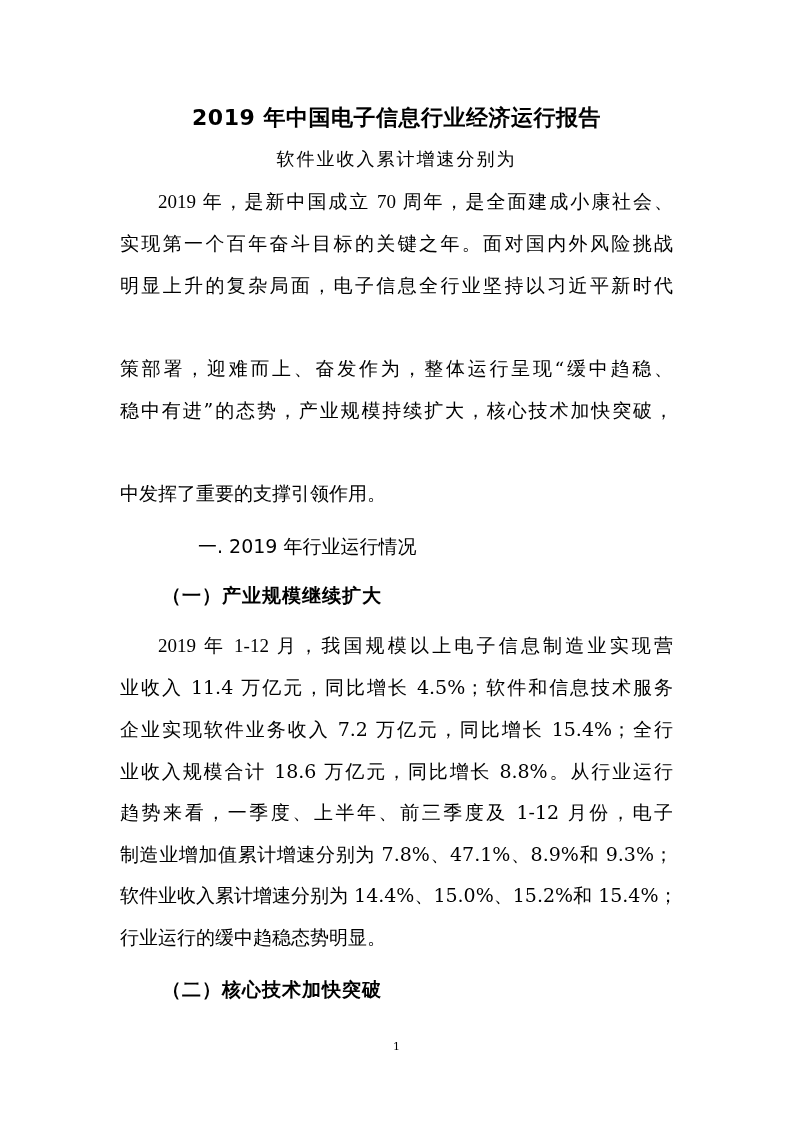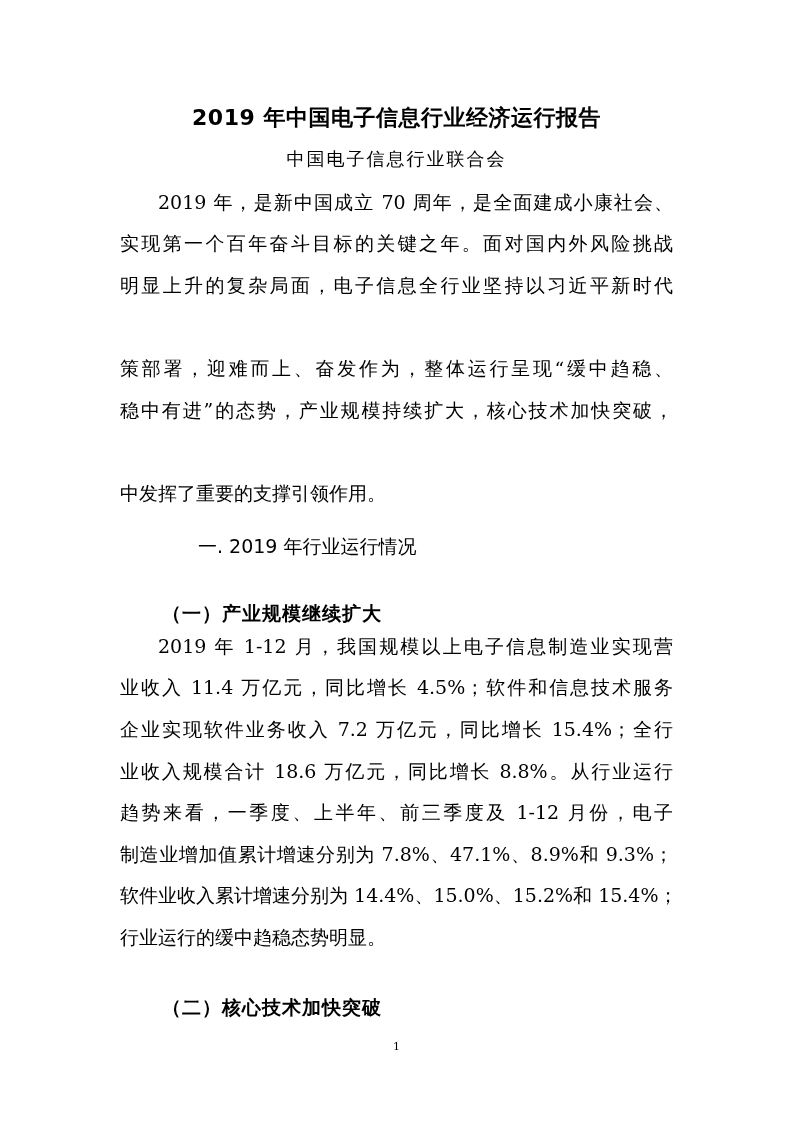--- a/index.html
+++ b/index.html
@@ -14,41 +14,41 @@
     position: absolute; left: 0; width: 793px; top: 146px;
     text-align: center; font-family: "DejaVu Serif", serif;
     font-size: 18px; line-height: 26px; letter-spacing: 2px;
   }
   .body-line {
     position: absolute; left: 120px; width: 553px;
     font-family: "DejaVu Serif", serif; font-size: 19px; line-height: 28px;
     white-space: nowrap; text-align: justify; text-align-last: justify;
   }
   .body-line.last { text-align-last: left; }
-  .body-line.indent { left: 158px; width: 515px; }
+  .body-line.indent { left: 158px; width: 515px; font-family: Liberation Serif, serif; }
   .h1 {
     position: absolute; left: 158px; top: 532px;
     font-family: "DejaVu Sans", sans-serif; font-size: 19px; line-height: 28px; margin-left: 40px;
   }
   .h2 {
     position: absolute; left: 162px;
     font-family: "DejaVu Sans", sans-serif; font-weight: bold;
-    font-size: 19px; line-height: 28px; letter-spacing: 1px; margin-top: 18px;
+    font-size: 19px; line-height: 28px; letter-spacing: 1px;
   }
   .page-number {
     position: absolute; left: 0; width: 793px; top: 1040px;
     text-align: center; font-family: "DejaVu Serif", serif; font-size: 11px;
   }
 </style>
 </head>
 <body>
 
 <div class="page">
   <div class="title">2019 年中国电子信息行业经济运行报告</div>
-  <div class="org">中国电子信息行业联合会</div>
+  <div class="org">软件业收入累计增速分别为</div>
 
   <div class="body-line indent" style="top:188px">2019 年，是新中国成立 70 周年，是全面建成小康社会、</div>
   <div class="body-line" style="top:229px">实现第一个百年奋斗目标的关键之年。面对国内外风险挑战</div>
   <div class="body-line" style="top:271px">明显上升的复杂局面，电子信息全行业坚持以习近平新时代</div>
   <div class="body-line" style="top:354px">策部署，迎难而上、奋发作为，整体运行呈现“缓中趋稳、</div>
   <div class="body-line" style="top:396px">稳中有进”的态势，产业规模持续扩大，核心技术加快突破，</div>
   <div class="body-line last" style="top:479px">中发挥了重要的支撑引领作用。</div>
 
   <div class="h1">一. 2019 年行业运行情况</div>
   <div class="h2" style="top:581px">（一）产业规模继续扩大</div>

